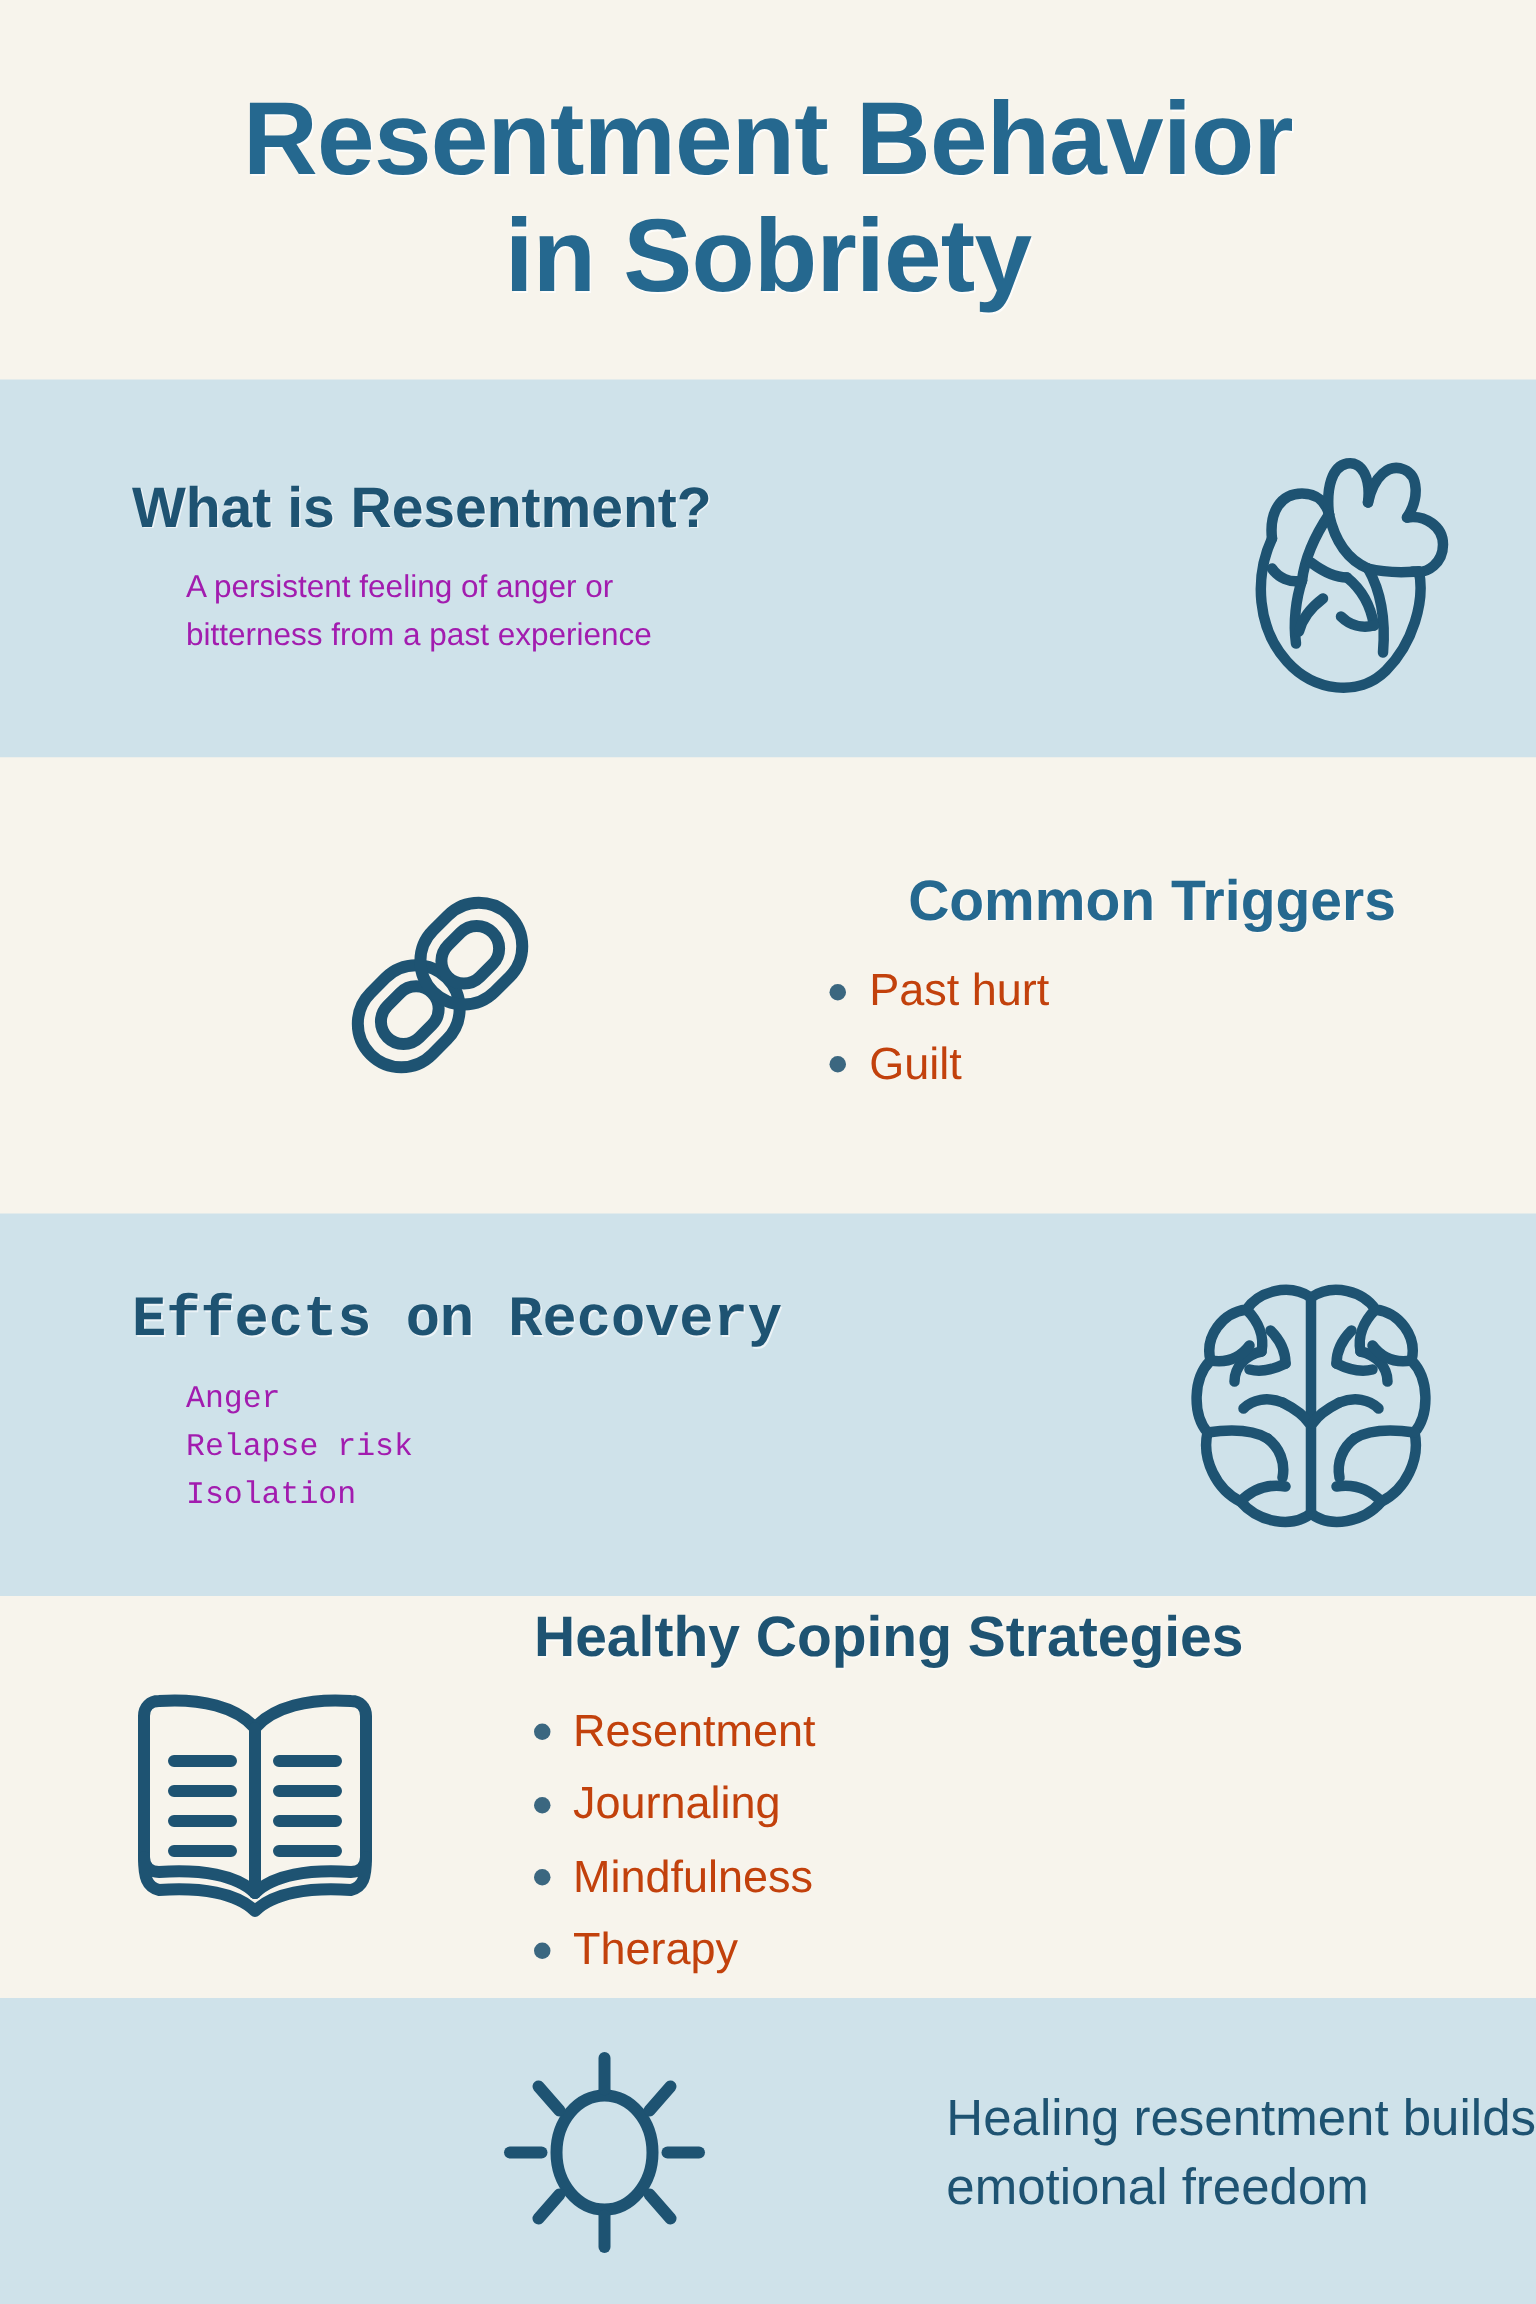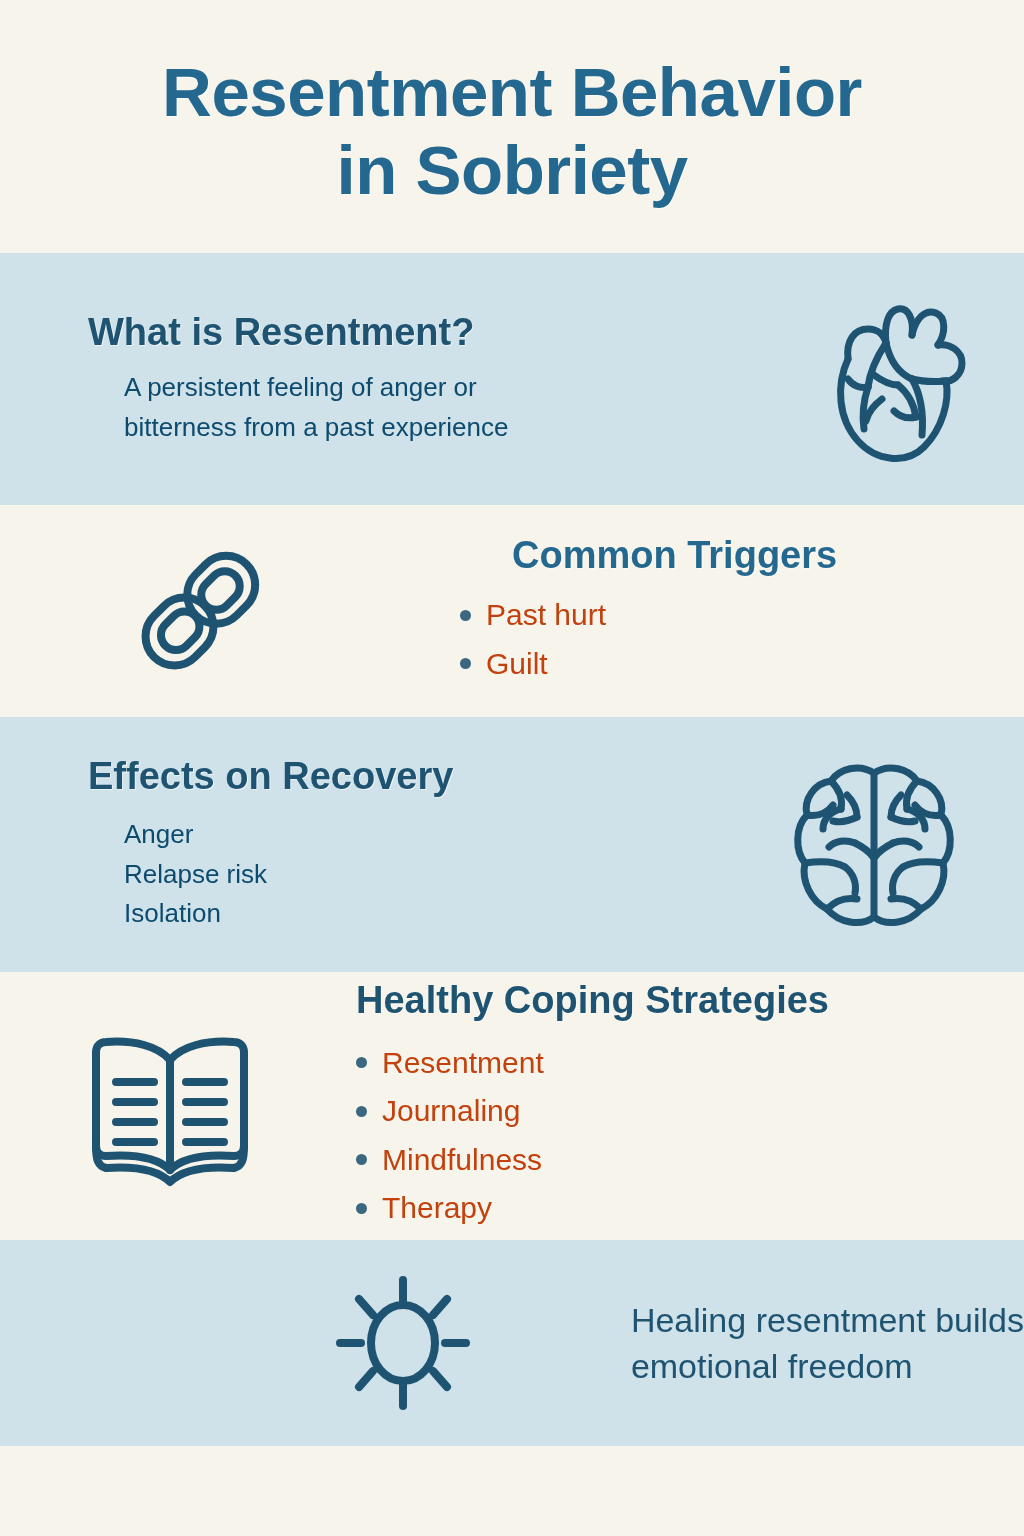--- a/index.html
+++ b/index.html
@@ -40,21 +40,21 @@
   .band {
     display: flex;
     align-items: center;
     box-sizing: border-box;
     width: 1024px;
   }
   .band.tint  { background: #cfe2ea; }
   .band.cream { background: #f7f4ec; }
 
   .band-1 { height: 252px; }
-  .band-2 { height: 212px; }
+  .band-2 { height: 304px; justify-content: center; }
   .band-3 { height: 255px; }
   .band-4 { height: 268px; }
   .band-5 { height: 206px; justify-content: flex-end; }
 
   .text-col {
     display: flex;
     flex-direction: column;
     justify-content: center;
   }
   .icon-col {
@@ -68,22 +68,22 @@
     font-size: 38px;
     font-weight: bold;
     color: #1e5372;
     line-height: 1.15;
     text-shadow: 1px 1px 0 rgba(255,255,255,0.6);
     white-space: nowrap;
   }
   .heading.mid { color: #25688f; }
 
   .body-line {
-    font-size: 26px;
-    color: #0c4a6e;
+    font-size: 21px;
+    color: #a21caf;
     line-height: 1.52;
     white-space: nowrap;
   }
 
   ul.bullets {
     list-style: none;
     margin: 0;
     padding: 0;
   }
   ul.bullets li {
@@ -176,21 +176,21 @@
   <div class="text-col s2-text">
     <div class="heading mid s2-head">Common Triggers</div>
     <ul class="bullets">
       <li>Past hurt</li>
       <li>Guilt</li>
     </ul>
   </div>
 </div>
 
 <div class="band tint band-3">
-  <div class="text-col s3-text" style="width:660px;">
+  <div class="text-col s3-text" style="width:660px;font-family:Liberation Mono, monospace;">
     <div class="heading">Effects on Recovery</div>
     <div class="s3-sub plain-list">
       <div class="body-line">Anger</div>
       <div class="body-line">Relapse risk</div>
       <div class="body-line">Isolation</div>
     </div>
   </div>
   <div class="icon-col" style="width:300px;">
     <svg width="175" height="180" viewBox="0 0 175 180" fill="none" stroke="#1e5372" stroke-width="7" stroke-linecap="round" stroke-linejoin="round">
       <path d="M87 18 C72 8 52 14 44 26 C28 28 16 44 20 60 C8 72 8 96 18 108 C14 126 24 146 40 154 C52 168 74 172 87 162"></path>

